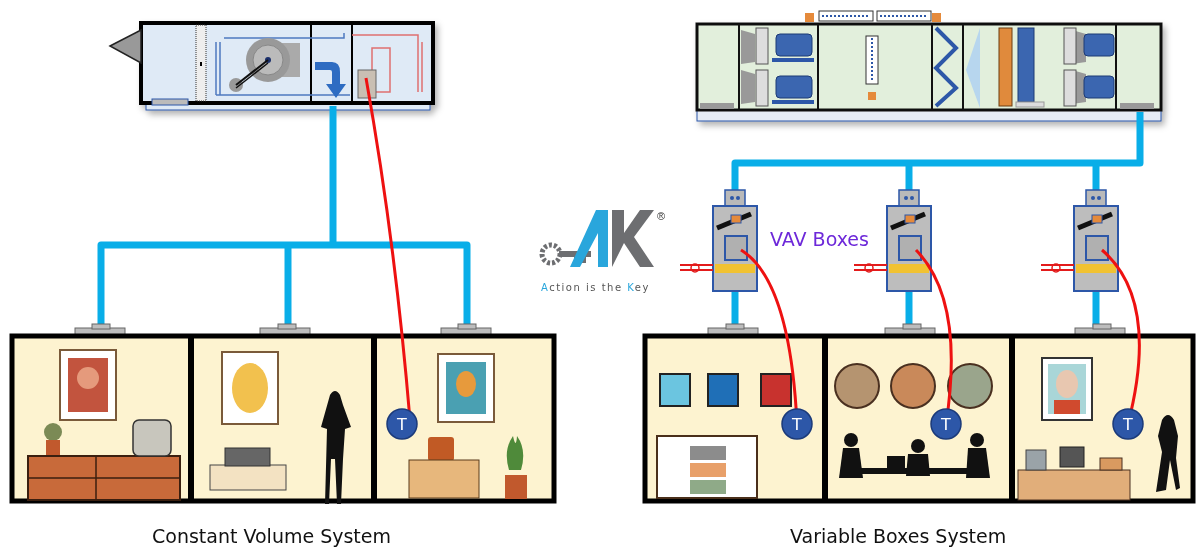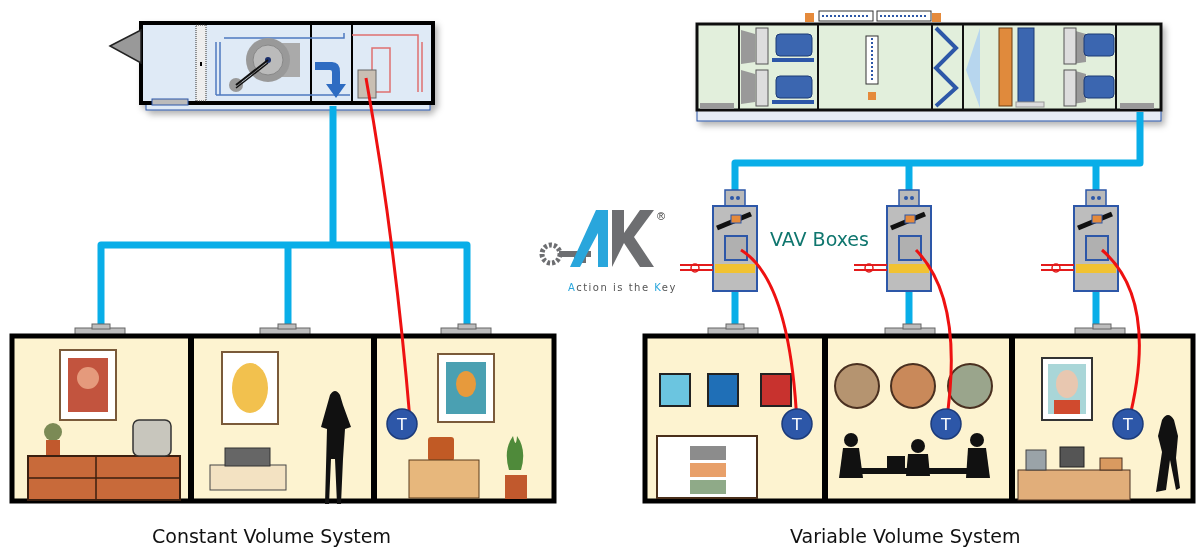--- a/index.html
+++ b/index.html
@@ -1,19 +1,19 @@
 <!DOCTYPE html>
 <html><head>
 <meta charset="utf-8">
 <style>
   html, body { margin:0; padding:0; background:#ffffff; }
   body { width:1200px; height:559px; position:relative; overflow:hidden; font-family:"Liberation Sans", sans-serif; }
   svg { position:absolute; left:0; top:0; }
   .caption { position:absolute; font-family:"DejaVu Sans", sans-serif; font-size:19px; color:#111; white-space:nowrap;text-align:center; }
-  .vav-label { position:absolute; font-family:"DejaVu Sans", sans-serif; font-size:19px; color:#0f766e; }
+  .vav-label { position:absolute; font-family:"DejaVu Sans", sans-serif; font-size:19px; color:#6d28d9; }
   .logo-tag { position:absolute; font-family:"DejaVu Sans", sans-serif; font-size:10px; letter-spacing:1.5px; color:#555; }
   .logo-tag .hl { color:#29a6dc; }
 </style>
 </head>
 <body>
 
 <svg width="1200" height="559" viewBox="0 0 1200 559">
   <defs>
     <filter id="sh" x="-10%" y="-10%" width="130%" height="140%">
       <feDropShadow dx="3" dy="4" stdDeviation="3" flood-color="#000" flood-opacity="0.3"></feDropShadow>
@@ -273,20 +273,20 @@
   <svg width="140" height="70" style="left:536px;top:205px;">
     <circle cx="15" cy="49" r="9" fill="none" stroke="#6d6e71" stroke-width="5" stroke-dasharray="3,2"></circle>
     <circle cx="15" cy="49" r="4" fill="#fff"></circle>
     <rect x="23" y="46" width="32" height="6" fill="#6d6e71"></rect>
     <rect x="38" y="52" width="4" height="6" fill="#6d6e71"></rect>
     <rect x="46" y="52" width="4" height="6" fill="#6d6e71"></rect>
     <polygon points="34,62 60,5 72,5 72,62 62,62 62,28 44,62" fill="#29a6dc"></polygon>
     <polygon points="76,5 88,5 88,28 104,5 118,5 98,32 118,62 104,62 88,38 76,62 " fill="#6d6e71"></polygon>
   </svg>
   <div style="position:absolute;left:657px;top:210px;font-size:11px;color:#333;">®</div>
-  <div class="logo-tag" style="left:568px;top:282px;text-align:center;">
+  <div class="logo-tag" style="left:541px;top:282px;text-align:center;">
     <span class="hl">A</span><span>ction is the </span><span class="hl">K</span><span>ey</span>
   </div>
 </div>
 
 <div class="vav-label" style="left:770px;top:228px;">VAV Boxes</div>
 <div class="caption" style="left:152px;top:525px;">Constant Volume System</div>
-<div class="caption" style="left:790px;top:525px;">Variable Volume System</div>
+<div class="caption" style="left:790px;top:525px;">Variable Boxes System</div>
 
 </body></html>

